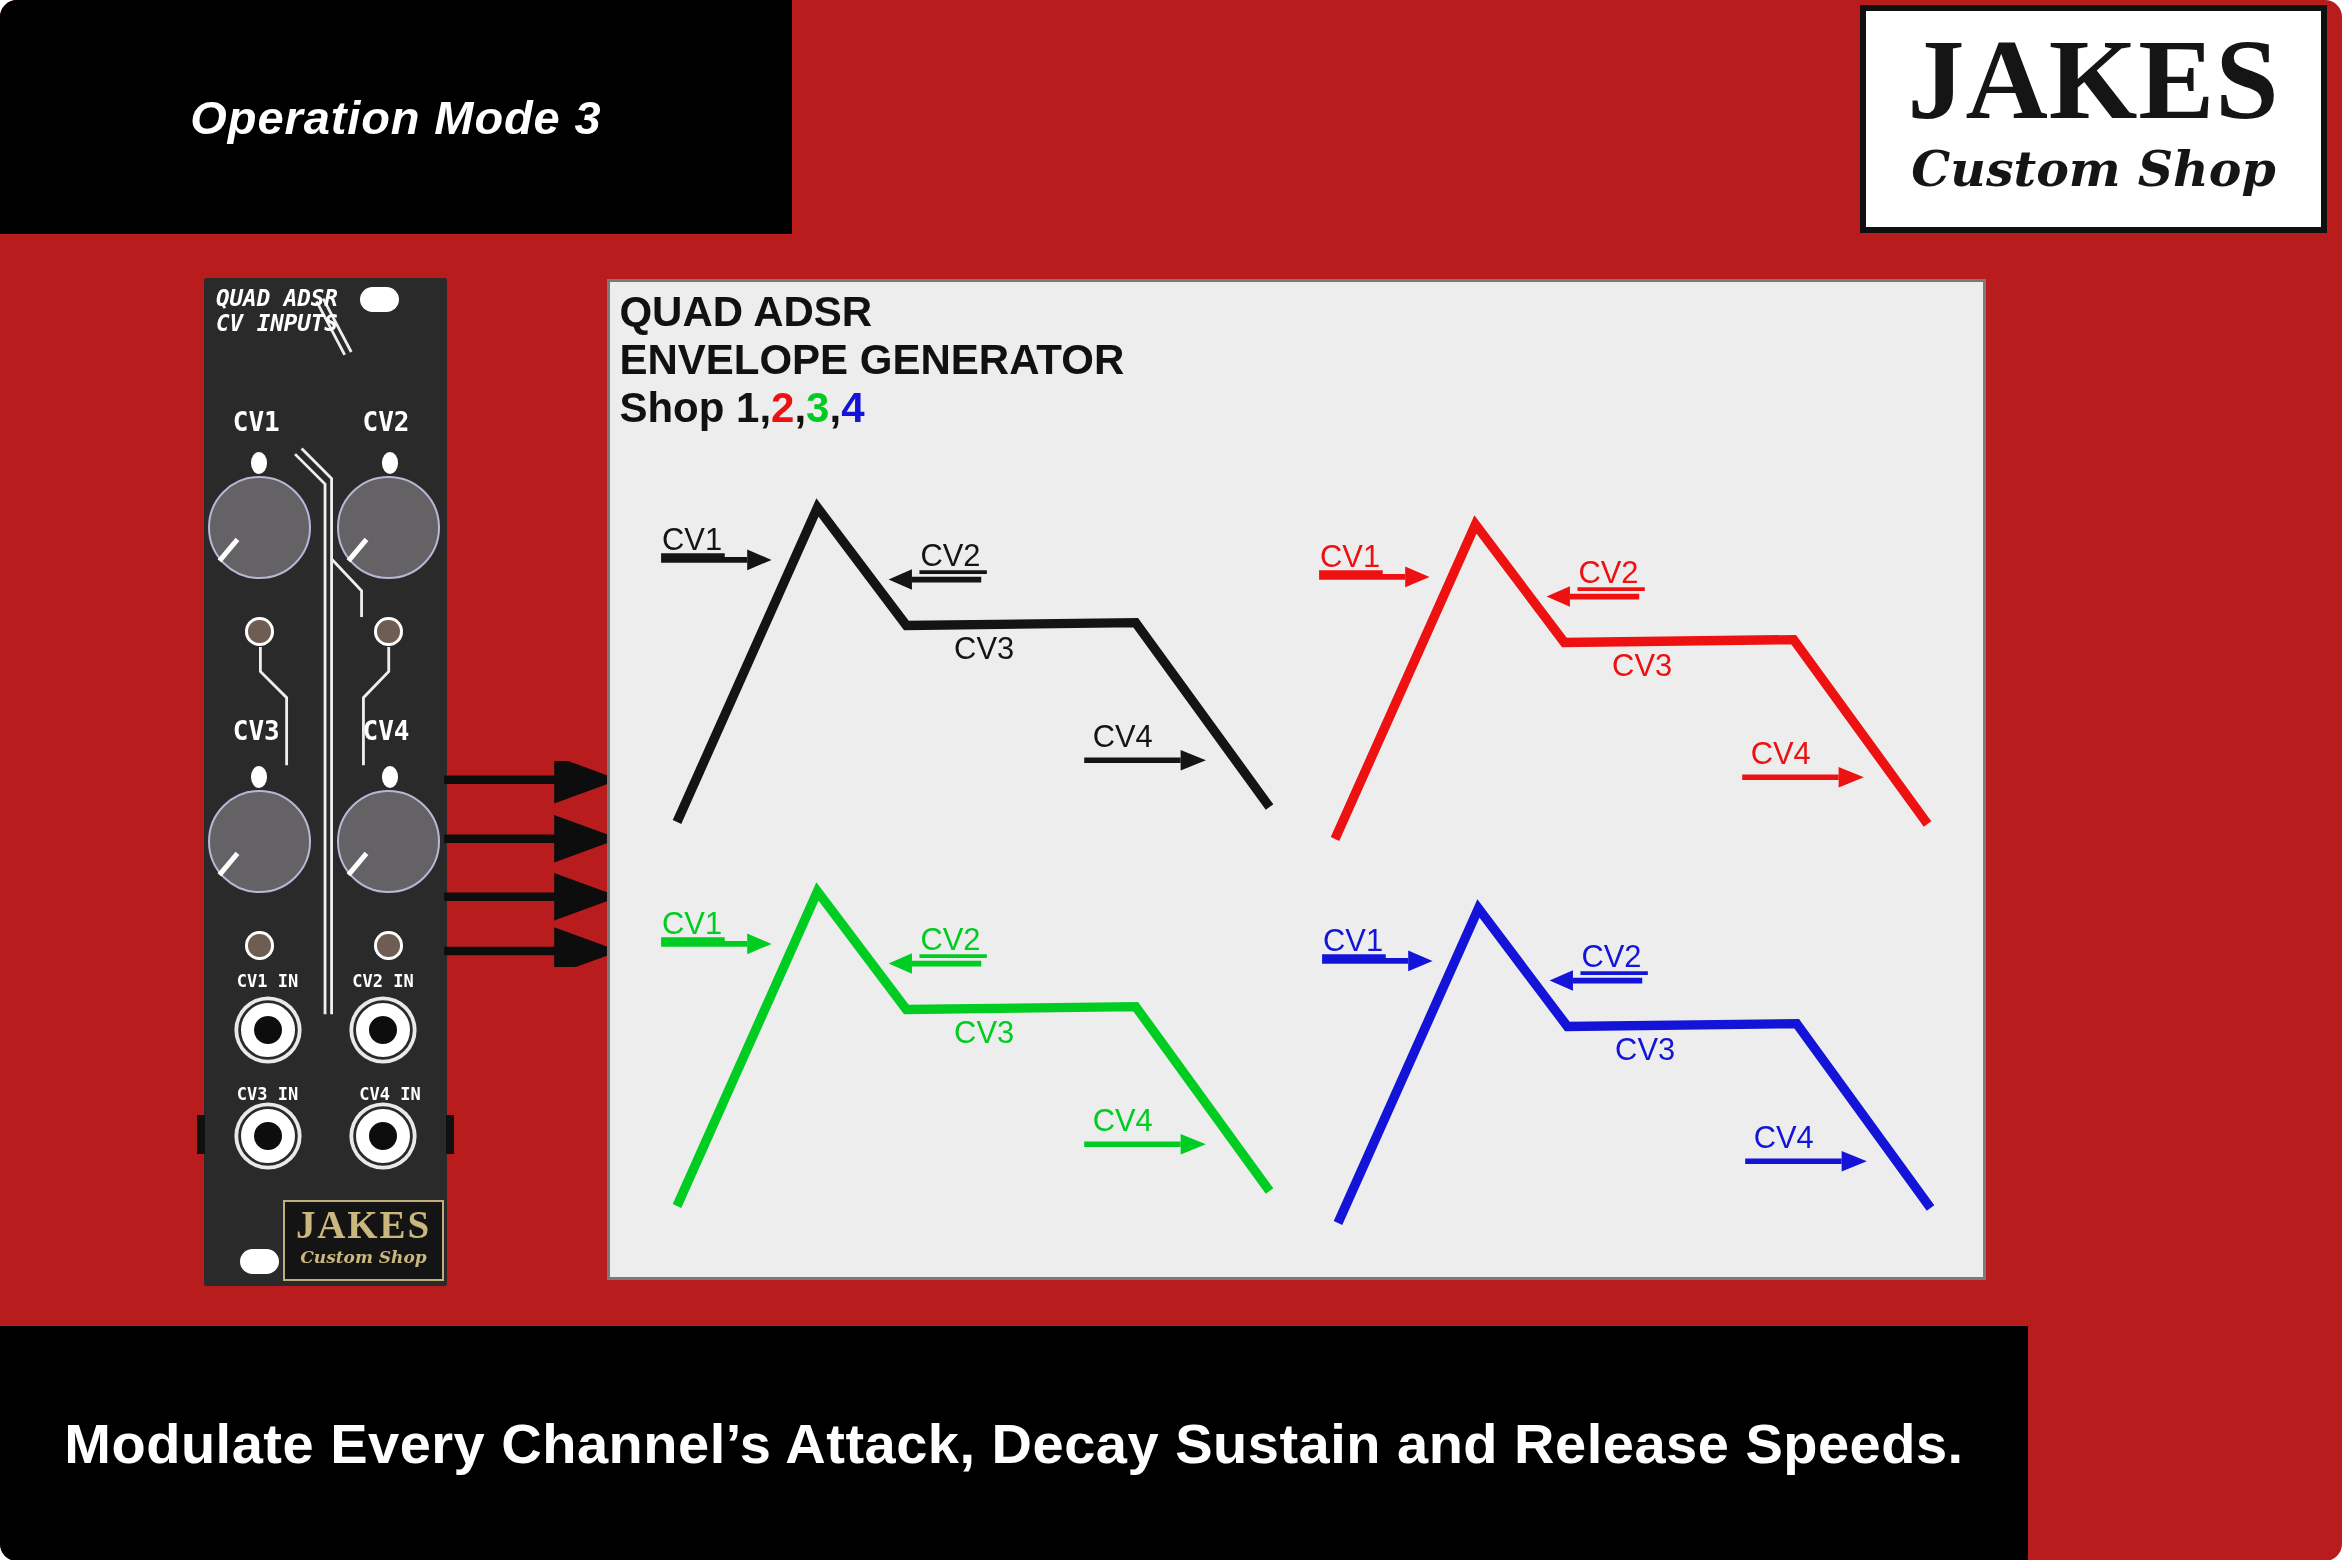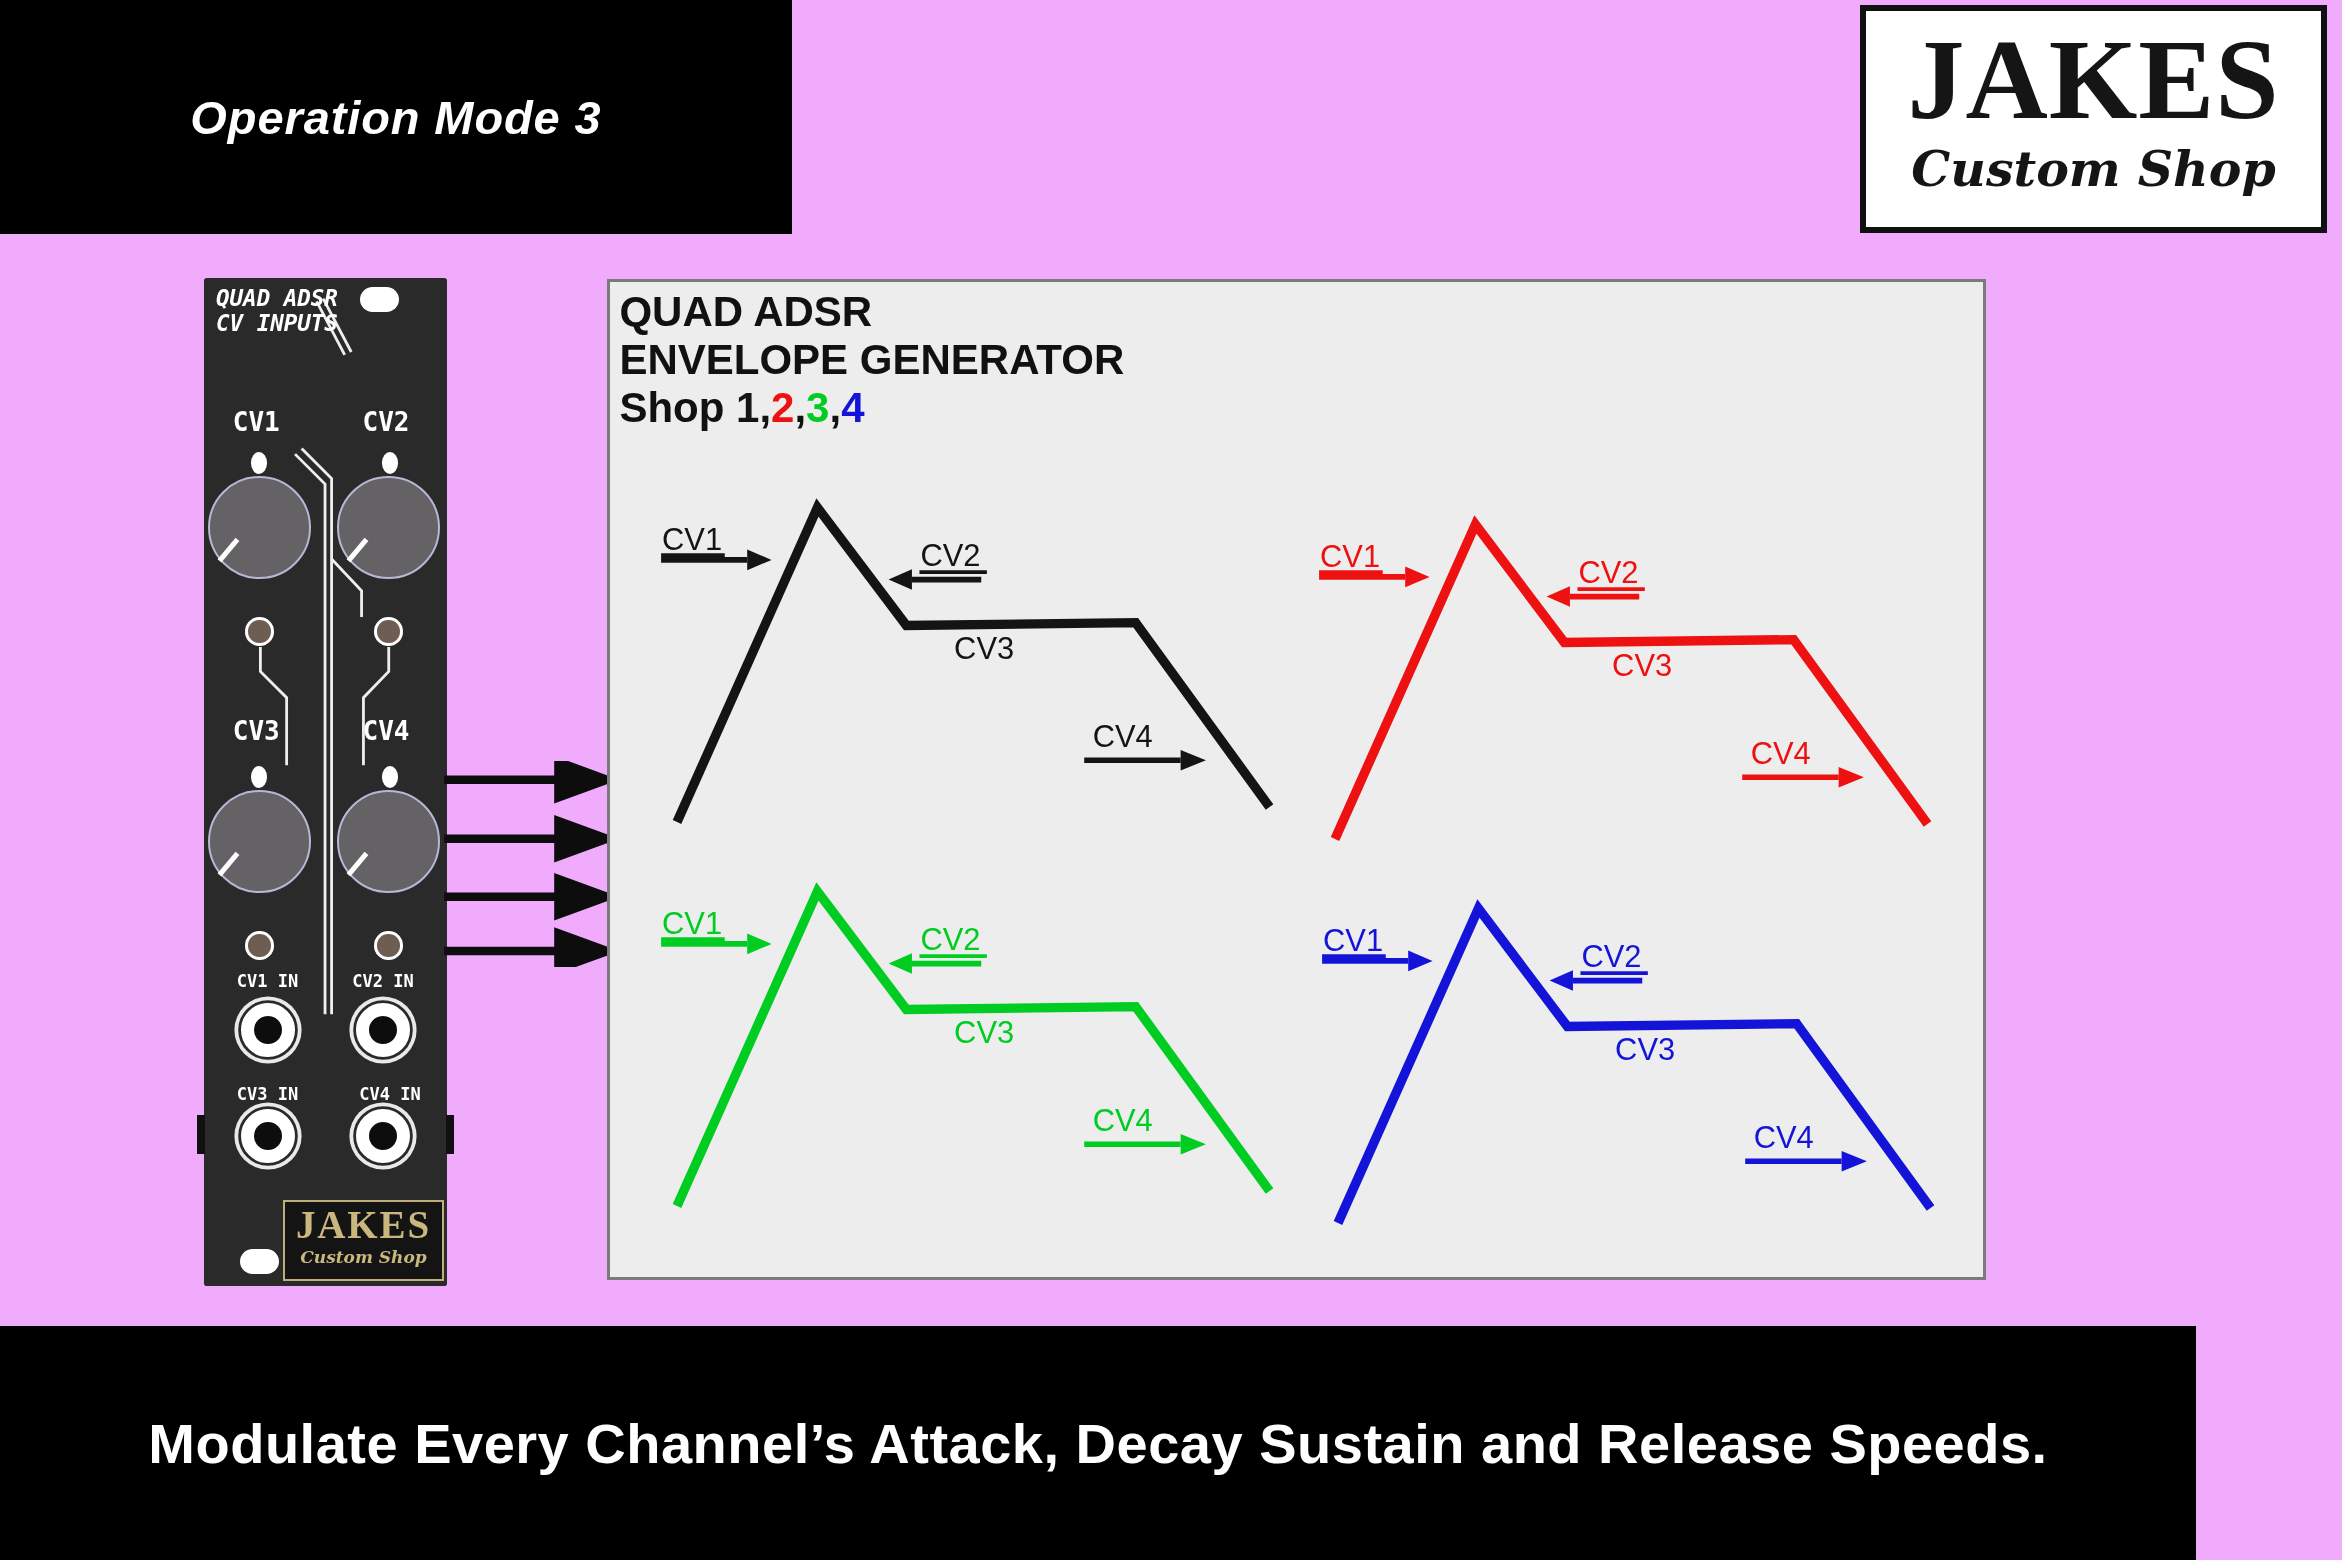--- a/index.html
+++ b/index.html
@@ -1,17 +1,17 @@
 <!DOCTYPE html>
 <html style="font-size:15px"><head>
 <meta charset="utf-8">
 <style>
   html,body{margin:0;padding:0;background:#ffffff;}
-  .stage{position:relative;width:2342px;height:1561px;background:#f0abfc;overflow:hidden;
-         font-family:"Liberation Sans",sans-serif;}
+  .stage{position:relative;width:2342px;height:1561px;background:#b91c1c;overflow:hidden;
+         font-family:"Liberation Sans",sans-serif;border-radius:17px;}
 
   
   .banner-top{position:absolute;left:0;top:0;width:792px;height:234px;background:#000;
               display:flex;align-items:center;justify-content:center;}
   .banner-top .t{color:#fff;font-size:47px;font-weight:bold;font-style:italic;letter-spacing:0.9px;}
 
   
   .pcb-photo{position:absolute;left:832px;top:22.5px;width:274px;height:217px;background:#eceae7;}
   .dip{position:absolute;left:9.4px;top:13px;width:240px;height:171px;background:#6e6862;
        border:9.4px solid #101010;}
@@ -64,21 +64,21 @@
 
   
   .panel{position:absolute;left:607px;top:279px;width:1379px;height:1001px;background:#ededed;
          border:3.7px solid #7a7a7a;box-sizing:border-box;}
   .panel-heading{position:absolute;left:9.4px;top:5.6px;color:#111;font-weight:bold;font-size:42px;
                  line-height:48px;}
   .env{position:absolute;width:618px;height:337px;}
   .env svg{overflow:visible;}
 
   
-  .banner-bottom{position:absolute;left:0;top:1326px;width:2196px;height:235px;background:#000;
+  .banner-bottom{position:absolute;left:0;top:1326px;width:2028px;height:235px;background:#000;
                  display:flex;align-items:center;justify-content:center;}
   .banner-bottom .t{color:#fff;font-size:56px;font-weight:bold;letter-spacing:0.5px;}
 </style>
 </head>
 <body>
 
 <div class="stage">
 
   <div class="banner-top">
     <span class="t">Operation Mode 3</span>

